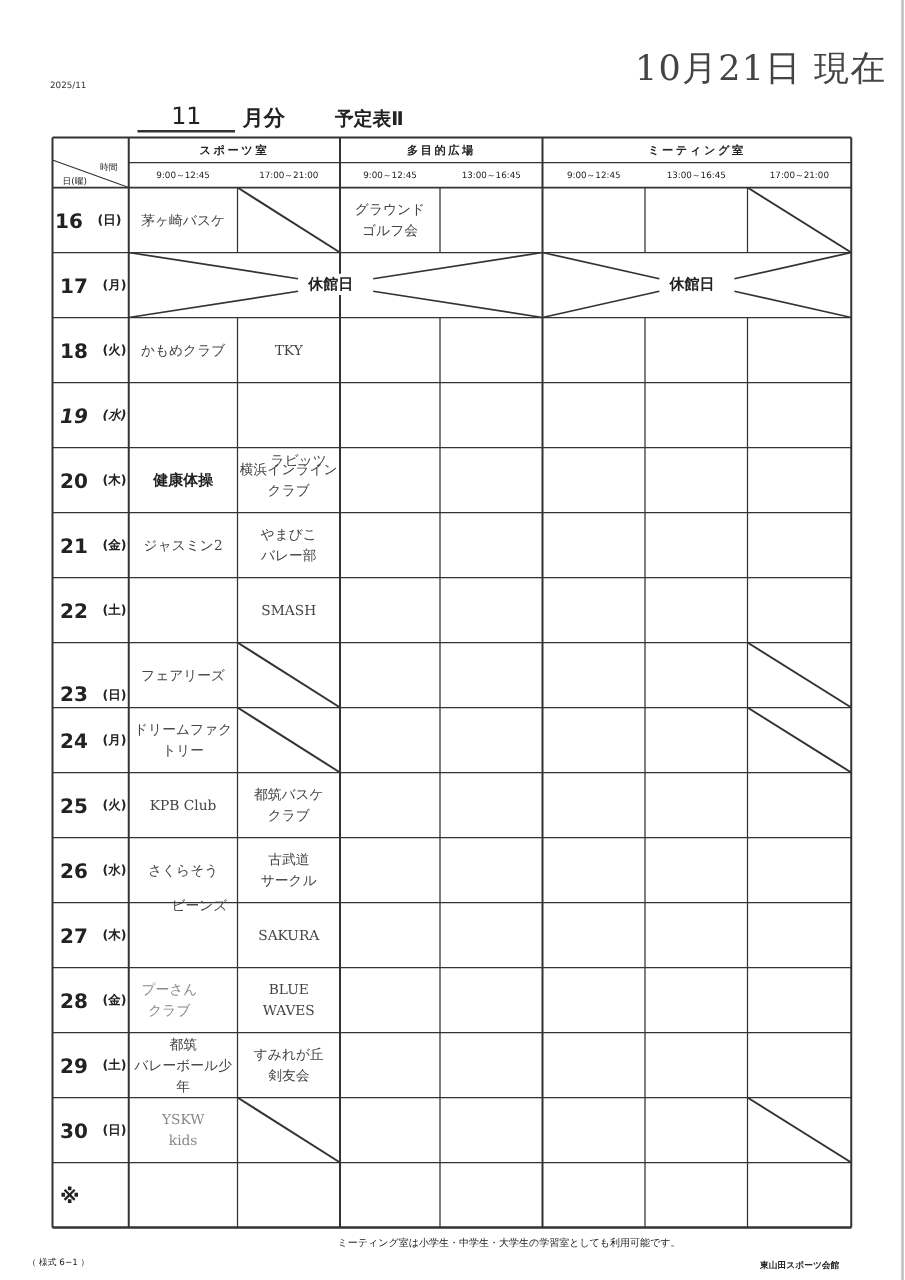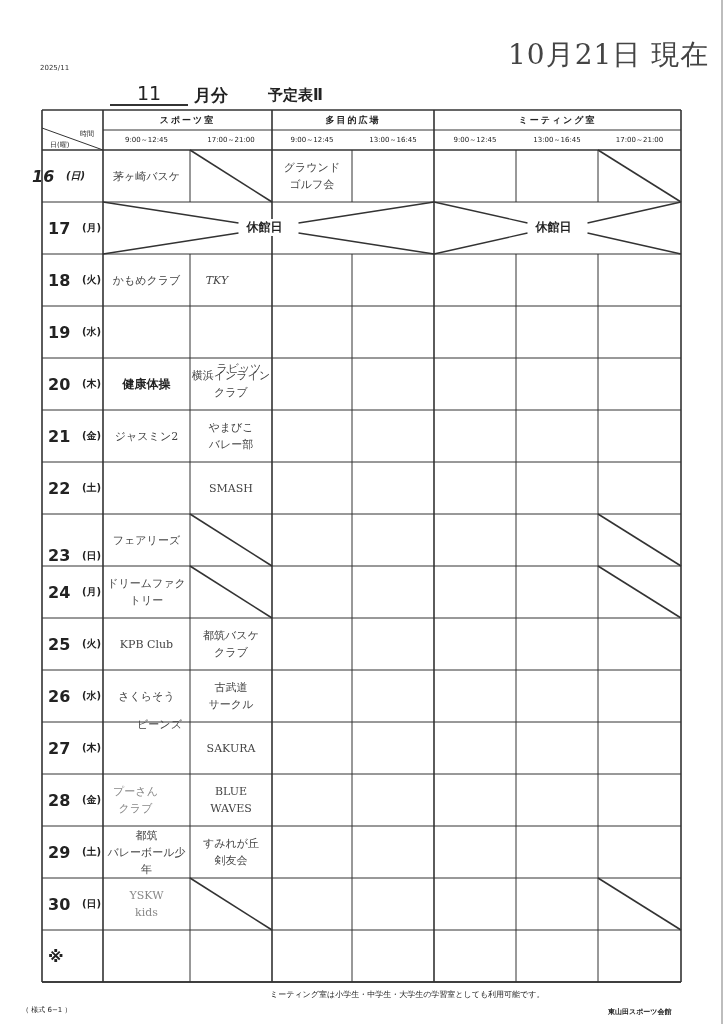--- a/index.html
+++ b/index.html
@@ -153,21 +153,21 @@
     <div class="hdr-time" style="left: 190px; top: 130px; width: 82px; height: 20px;">17:00～21:00</div>
     <div class="hdr" style="left: 272px; top: 110px; width: 162px; height: 20px;">多目的広場</div>
     <div class="hdr-time" style="left: 272px; top: 130px; width: 80px; height: 20px;">9:00～12:45</div>
     <div class="hdr-time" style="left: 352px; top: 130px; width: 82px; height: 20px;">13:00～16:45</div>
     <div class="hdr" style="left: 434px; top: 110px; width: 247px; height: 20px;">ミーティング室</div>
     <div class="hdr-time" style="left: 434px; top: 130px; width: 82px; height: 20px;">9:00～12:45</div>
     <div class="hdr-time" style="left: 516px; top: 130px; width: 82px; height: 20px;">13:00～16:45</div>
     <div class="hdr-time" style="left: 598px; top: 130px; width: 83px; height: 20px;">17:00～21:00</div>
     <div class="corner-time" style="left: 80px; top: 129px;">時間</div>
     <div class="corner-day" style="left: 50px; top: 140px;">日(曜)</div>
-    <div class="day-cell" style="left: 26px; top: 150px; width: 61px; height: 52px; font-style: italic;">
+    <div class="day-cell" style="left: 38px; top: 150px; width: 61px; height: 52px;">
       <span class="day-num">16</span>
       <span class="day-wd">(日)</span>
     </div>
     <div class="entry" style="left: 103px; top: 150px; width: 87px; height: 52px;">茅ヶ崎バスケ</div>
     <div class="entry" style="left: 190px; top: 150px; width: 82px; height: 52px;"></div>
     <div class="entry" style="left: 272px; top: 150px; width: 80px; height: 52px;">グラウンド
 ゴルフ会</div>
     <div class="entry" style="left: 352px; top: 150px; width: 82px; height: 52px;"></div>
     <div class="entry" style="left: 434px; top: 150px; width: 82px; height: 52px;"></div>
     <div class="entry" style="left: 516px; top: 150px; width: 82px; height: 52px;"></div>
@@ -176,27 +176,27 @@
       <span class="day-num">17</span>
       <span class="day-wd">(月)</span>
     </div>
     <div class="closed" style="left: 240.5px; top: 219px;">休館日</div>
     <div class="closed" style="left: 529.5px; top: 219px;">休館日</div>
     <div class="day-cell" style="left: 42px; top: 254px; width: 61px; height: 52px;">
       <span class="day-num">18</span>
       <span class="day-wd">(火)</span>
     </div>
     <div class="entry" style="left: 103px; top: 254px; width: 87px; height: 52px;">かもめクラブ</div>
-    <div class="entry" style="left: 176px; top: 254px; width: 82px; height: 52px; font-style: italic;">TKY</div>
+    <div class="entry" style="left: 190px; top: 254px; width: 82px; height: 52px;">TKY</div>
     <div class="entry" style="left: 272px; top: 254px; width: 80px; height: 52px;"></div>
     <div class="entry" style="left: 352px; top: 254px; width: 82px; height: 52px;"></div>
     <div class="entry" style="left: 434px; top: 254px; width: 82px; height: 52px;"></div>
     <div class="entry" style="left: 516px; top: 254px; width: 82px; height: 52px;"></div>
     <div class="entry" style="left: 598px; top: 254px; width: 83px; height: 52px;"></div>
-    <div class="day-cell" style="left: 42px; top: 306px; width: 61px; height: 52px;">
+    <div class="day-cell" style="left: 42px; top: 306px; width: 61px; height: 52px; font-style: italic;">
       <span class="day-num">19</span>
       <span class="day-wd">(水)</span>
     </div>
     <div class="entry" style="left: 103px; top: 306px; width: 87px; height: 52px;"></div>
     <div class="entry" style="left: 190px; top: 306px; width: 98px; height: 52px; margin-top: 36px;">ラビッツ</div>
     <div class="entry" style="left: 272px; top: 306px; width: 80px; height: 52px;"></div>
     <div class="entry" style="left: 352px; top: 306px; width: 82px; height: 52px;"></div>
     <div class="entry" style="left: 434px; top: 306px; width: 82px; height: 52px;"></div>
     <div class="entry" style="left: 516px; top: 306px; width: 82px; height: 52px;"></div>
     <div class="entry" style="left: 598px; top: 306px; width: 83px; height: 52px;"></div>

